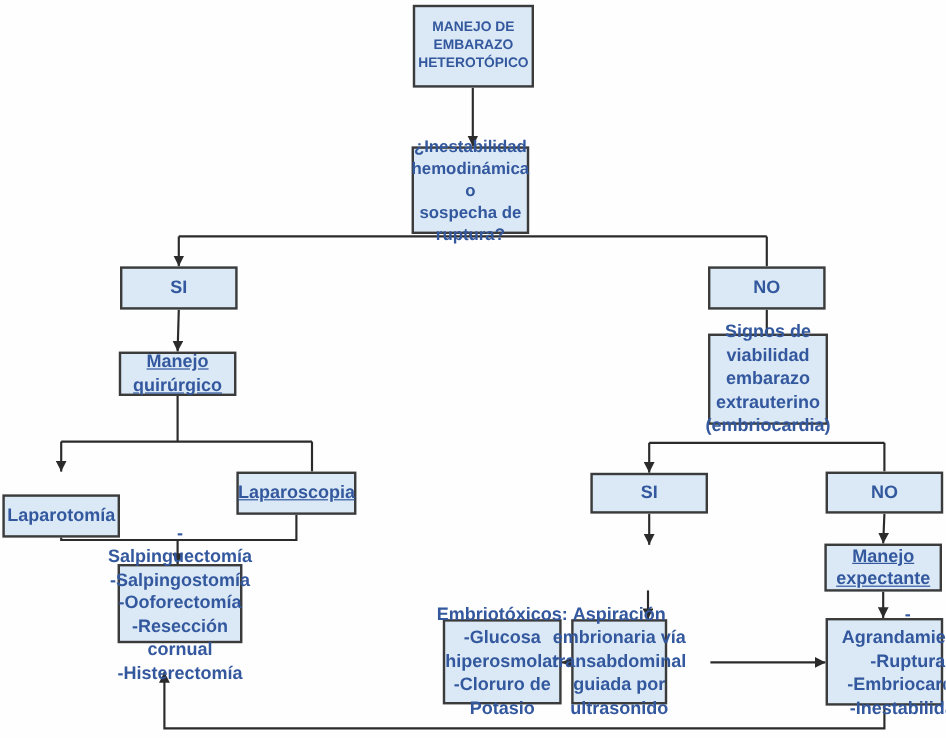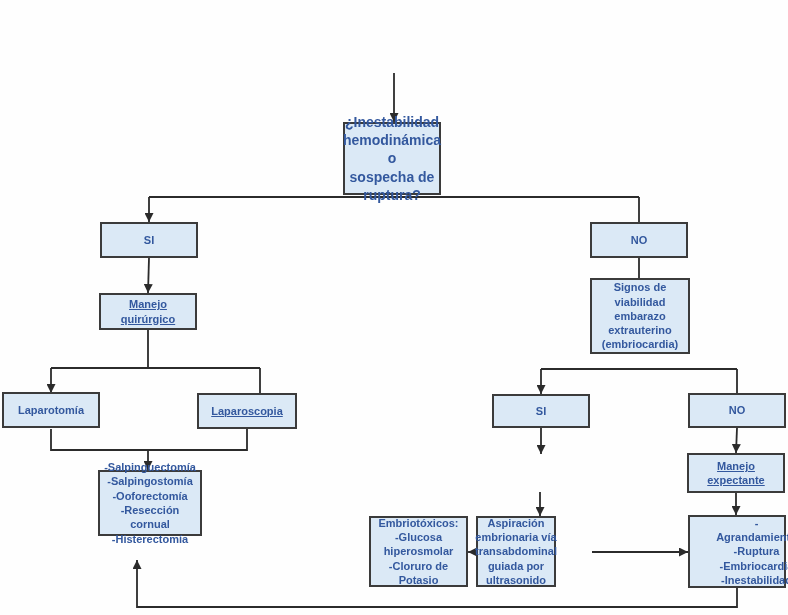--- a/index.html
+++ b/index.html
@@ -29,21 +29,21 @@
     fill: var(--line, #2b2b2b);
     stroke: none;
   }
   .node {
     position: absolute;
     box-sizing: border-box;
     background: var(--box-fill, #dbe9f6);
     border: 2px solid var(--box-border, #3b3b3b);
     color: var(--text, #33589e);
     font-weight: bold;
-    font-size: 11px;
+    font-size: 15px;
     line-height: 1.3;
     display: flex;
     align-items: center;
     justify-content: center;
     text-align: center;
     white-space: pre-line;
     z-index: 1;
     padding: 1px;
   }
   .node.u { text-decoration: underline; }
@@ -89,34 +89,37 @@
 
     <path class="connector" d="M736,493 L736,515" marker-end="url(#arrow)"></path>
 
     <path class="connector" d="M492,552 L468,552" marker-end="url(#arrow)"></path>
 
     <path class="connector" d="M592,552 L688,552" marker-end="url(#arrow)"></path>
 
     <path class="connector" d="M737,588 L737,607 L137,607 L137,560" marker-end="url(#arrow)"></path>
   </svg>
 
+  <div class="node" style="left:344px; top:4px; width:101px; height:69px; font-size:11.5px;">MANEJO DE
+EMBARAZO
+HETEROTÓPICO</div>
 
   <div class="node" style="left:343px; top:122px; width:98px; height:73px; font-size:14px;">¿Inestabilidad
 hemodinámica o
 sospecha de
 ruptura?</div>
 
   <div class="node" style="left:100px; top:222px; width:98px; height:36px;">SI</div>
 
   <div class="node" style="left:590px; top:222px; width:98px; height:36px;">NO</div>
 
   <div class="node u" style="left:99px; top:293px; width:98px; height:37px;">Manejo
 quirúrgico</div>
 
-  <div class="node" style="left:2px; top:392px; width:98px; height:36px;">Laparotomía</div>
+  <div class="node" style="left:2px; top:412px; width:98px; height:36px;">Laparotomía</div>
 
   <div class="node" style="left:197px; top:393px; width:100px; height:36px;text-decoration:underline;">Laparoscopia</div>
 
   <div class="node" style="left:98px; top:470px; width:104px; height:66px;text-align:center;">-Salpinguectomía
 -Salpingostomía
 -Ooforectomía
 -Resección
 cornual
 -Histerectomía</div>
 

